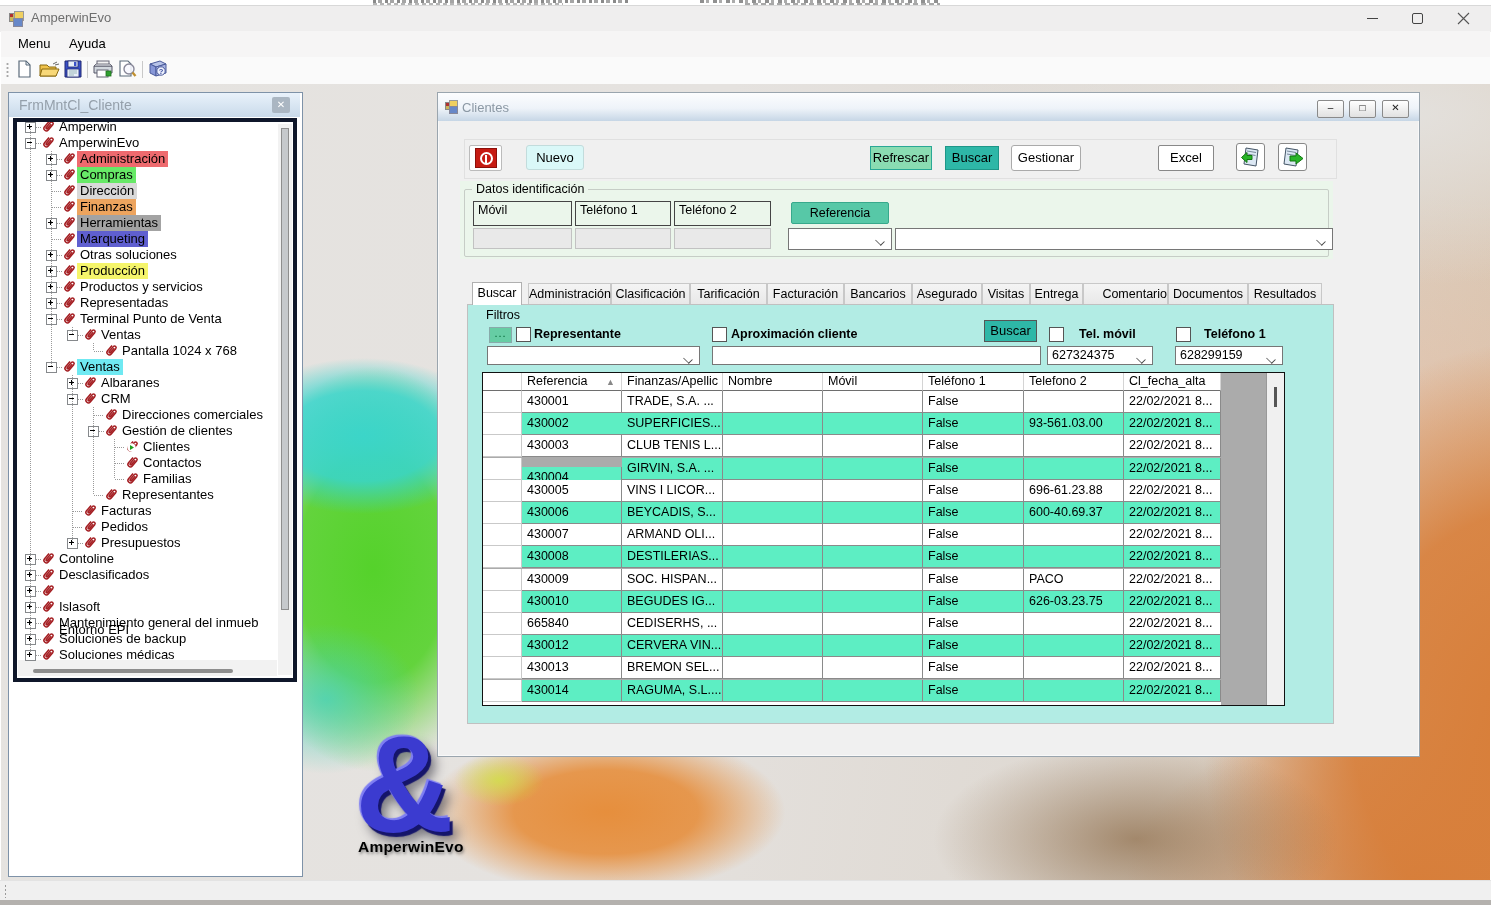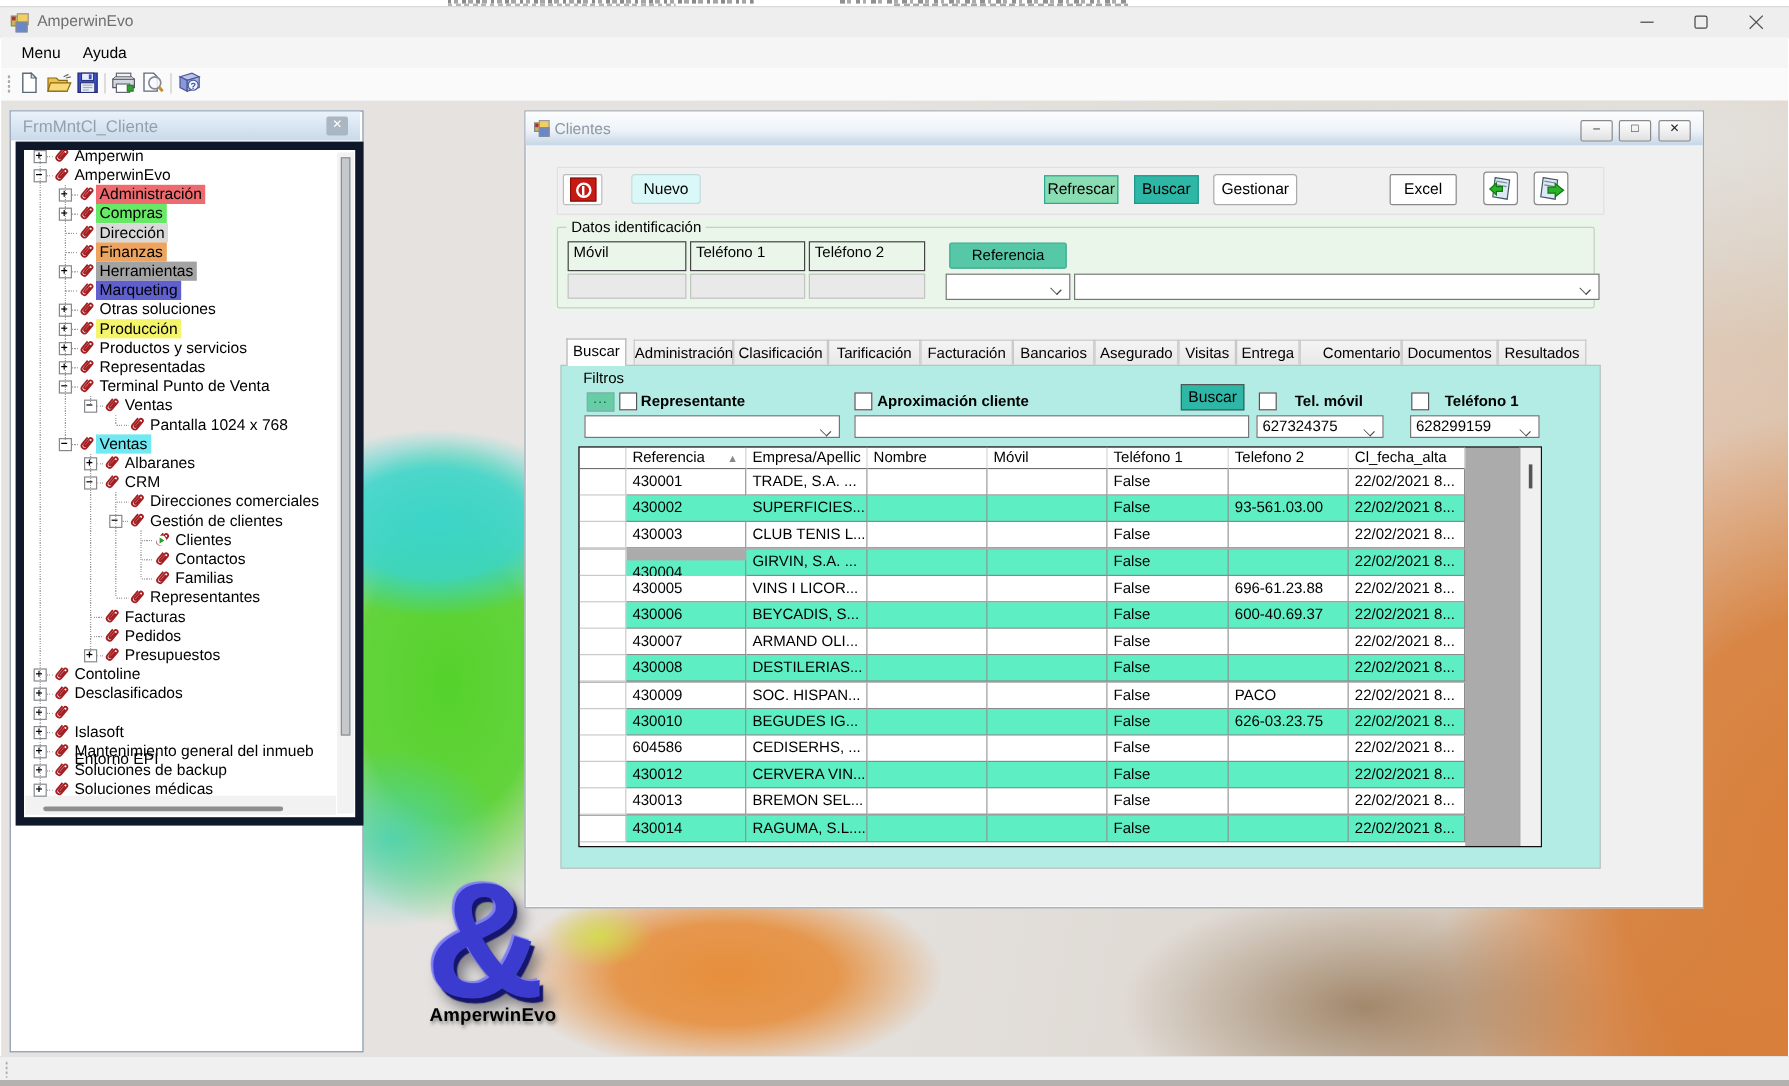--- a/index.html
+++ b/index.html
@@ -23,21 +23,21 @@
       radial-gradient(380px 220px at 1420px 800px, rgba(205,125,65,.85) 0%, rgba(205,125,65,0) 78%),
       radial-gradient(420px 300px at 1400px 330px, rgba(232,188,160,.5) 0%, rgba(232,188,160,0) 75%),
       linear-gradient(100deg, #e5e3e0 0%, #e5e2df 45%, #ded8d1 75%, #d8c4ae 100%);
   }
   #statusbar{left:0;top:880px;width:1491px;height:20px;background:#f0f0f0;border-top:1px solid #e3e3e3;font-size:12px;color:#1a1a1a;line-height:20px;}
   #bottomstrip{left:0;top:900px;width:1491px;height:5px;background:#b4b1ae;}
   
   #leftpanel{left:8px;top:92px;width:293px;height:783px;background:#fff;border:1px solid #7e92a8;}
   #lp-title{left:0;top:0;width:291px;height:24px;background:linear-gradient(#e9f2fb,#c9daea);color:#95a0ab;font-size:14px;line-height:24px;padding-left:10px;box-sizing:border-box;}
   #lp-close{left:263px;top:4px;width:18px;height:16px;background:#aab6c2;color:#fff;font-size:10px;line-height:16px;text-align:center;border-radius:2px;}
-  #treebox{left:4px;top:25px;width:276px;height:556px;border:7px solid #0f172a;background:#fff;overflow:hidden;}
+  #treebox{left:4px;top:25px;width:276px;height:556px;border:4px solid #0f172a;background:#fff;overflow:hidden;}
   .trow{position:absolute;height:16px;font-size:13px;line-height:16px;white-space:nowrap;color:#000;}
   .tog{position:absolute;width:9px;height:9px;border:1px solid #86898c;background:#fff;top:3px;}
   .tog:before{content:"";position:absolute;left:1px;top:3px;width:5px;height:1px;background:#000;}
   .tog.plus:after{content:"";position:absolute;left:3px;top:1px;width:1px;height:5px;background:#000;}
   .hl{padding:0 3px;}
   
   #tree-vsb{left:261px;top:2px;width:14px;height:551px;background:#f2f2f2;}
   #tree-vsb-thumb{left:3px;top:4px;width:8px;height:482px;background:#c6c9cc;border:1px solid #8e8e8e;box-sizing:border-box;}
   #tree-hsb{left:1px;top:538px;width:259px;height:16px;background:#f2f2f2;}
   #tree-hsb-thumb{left:15px;top:9px;width:200px;height:4px;background:#8e8e8e;border-radius:2px;}
@@ -654,21 +654,21 @@
     <div class="cblab" style="left:611px;top:22px;">Tel. móvil</div>
     <div class="cb" style="left:708px;top:22px;"></div>
     <div class="cblab" style="left:736px;top:22px;">Teléfono 1</div>
     <div class="combo" style="left:19px;top:41px;width:213px;height:19px;"></div>
     <div class="abs" style="left:244px;top:41px;width:329px;height:19px;background:#fff;border:1px solid #767676;box-sizing:border-box;"></div>
     <div class="combo" style="left:579px;top:41px;width:106px;height:19px;font-size:12.5px;line-height:17px;padding-left:4px;">627324375</div>
     <div class="combo" style="left:707px;top:41px;width:108px;height:19px;font-size:12.5px;line-height:17px;padding-left:4px;">628299159</div>
     <div class="abs" id="grid">
         <div class="gh" style="left:0px;width:39px;"></div>
         <div class="gh" style="left:39px;width:100px;">Referencia<span style="position:absolute;right:6px;top:4px;font-size:9px;color:#888;">▲</span></div>
-        <div class="gh" style="left:139px;width:101px;">Empresa/Apellic</div>
+        <div class="gh" style="left:139px;width:101px;">Finanzas/Apellic</div>
         <div class="gh" style="left:240px;width:100px;">Nombre</div>
         <div class="gh" style="left:340px;width:100px;">Móvil</div>
         <div class="gh" style="left:440px;width:101px;">Teléfono 1</div>
         <div class="gh" style="left:541px;width:100px;">Telefono 2</div>
         <div class="gh" style="left:641px;width:97px;">Cl_fecha_alta</div>
         <div class="gr" style="top:18px;left:0;width:39px;border-right:1px solid #c9c9c9;border-bottom:1px solid #c9c9c9;box-sizing:border-box;"></div>
         <div class="gc" style="left:39px;top:18px;width:100px;">430001</div>
         <div class="gc" style="left:139px;top:18px;width:101px;">TRADE, S.A.  ...</div>
         <div class="gc" style="left:240px;top:18px;width:100px;"></div>
         <div class="gc" style="left:340px;top:18px;width:100px;"></div>
@@ -741,21 +741,21 @@
         <div class="gc" style="left:641px;top:195.6px;width:97px;">22/02/2021 8...</div>
         <div class="gr" style="top:217.79999999999998px;left:0;width:39px;border-right:1px solid #c9c9c9;border-bottom:1px solid #c9c9c9;box-sizing:border-box;"></div>
         <div class="gc teal" style="left:39px;top:217.79999999999998px;width:100px;">430010</div>
         <div class="gc teal" style="left:139px;top:217.79999999999998px;width:101px;">BEGUDES IG...</div>
         <div class="gc teal" style="left:240px;top:217.79999999999998px;width:100px;"></div>
         <div class="gc teal" style="left:340px;top:217.79999999999998px;width:100px;"></div>
         <div class="gc teal" style="left:440px;top:217.79999999999998px;width:101px;">False</div>
         <div class="gc teal" style="left:541px;top:217.79999999999998px;width:100px;">626-03.23.75</div>
         <div class="gc teal" style="left:641px;top:217.79999999999998px;width:97px;">22/02/2021 8...</div>
         <div class="gr" style="top:240px;left:0;width:39px;border-right:1px solid #c9c9c9;border-bottom:1px solid #c9c9c9;box-sizing:border-box;"></div>
-        <div class="gc" style="left:39px;top:240px;width:100px;">604586</div>
+        <div class="gc" style="left:39px;top:240px;width:100px;">665840</div>
         <div class="gc" style="left:139px;top:240px;width:101px;">CEDISERHS, ...</div>
         <div class="gc" style="left:240px;top:240px;width:100px;"></div>
         <div class="gc" style="left:340px;top:240px;width:100px;"></div>
         <div class="gc" style="left:440px;top:240px;width:101px;">False</div>
         <div class="gc" style="left:541px;top:240px;width:100px;"></div>
         <div class="gc" style="left:641px;top:240px;width:97px;">22/02/2021 8...</div>
         <div class="gr" style="top:262.2px;left:0;width:39px;border-right:1px solid #c9c9c9;border-bottom:1px solid #c9c9c9;box-sizing:border-box;"></div>
         <div class="gc teal" style="left:39px;top:262.2px;width:100px;">430012</div>
         <div class="gc teal" style="left:139px;top:262.2px;width:101px;">CERVERA VIN...</div>
         <div class="gc teal" style="left:240px;top:262.2px;width:100px;"></div>

